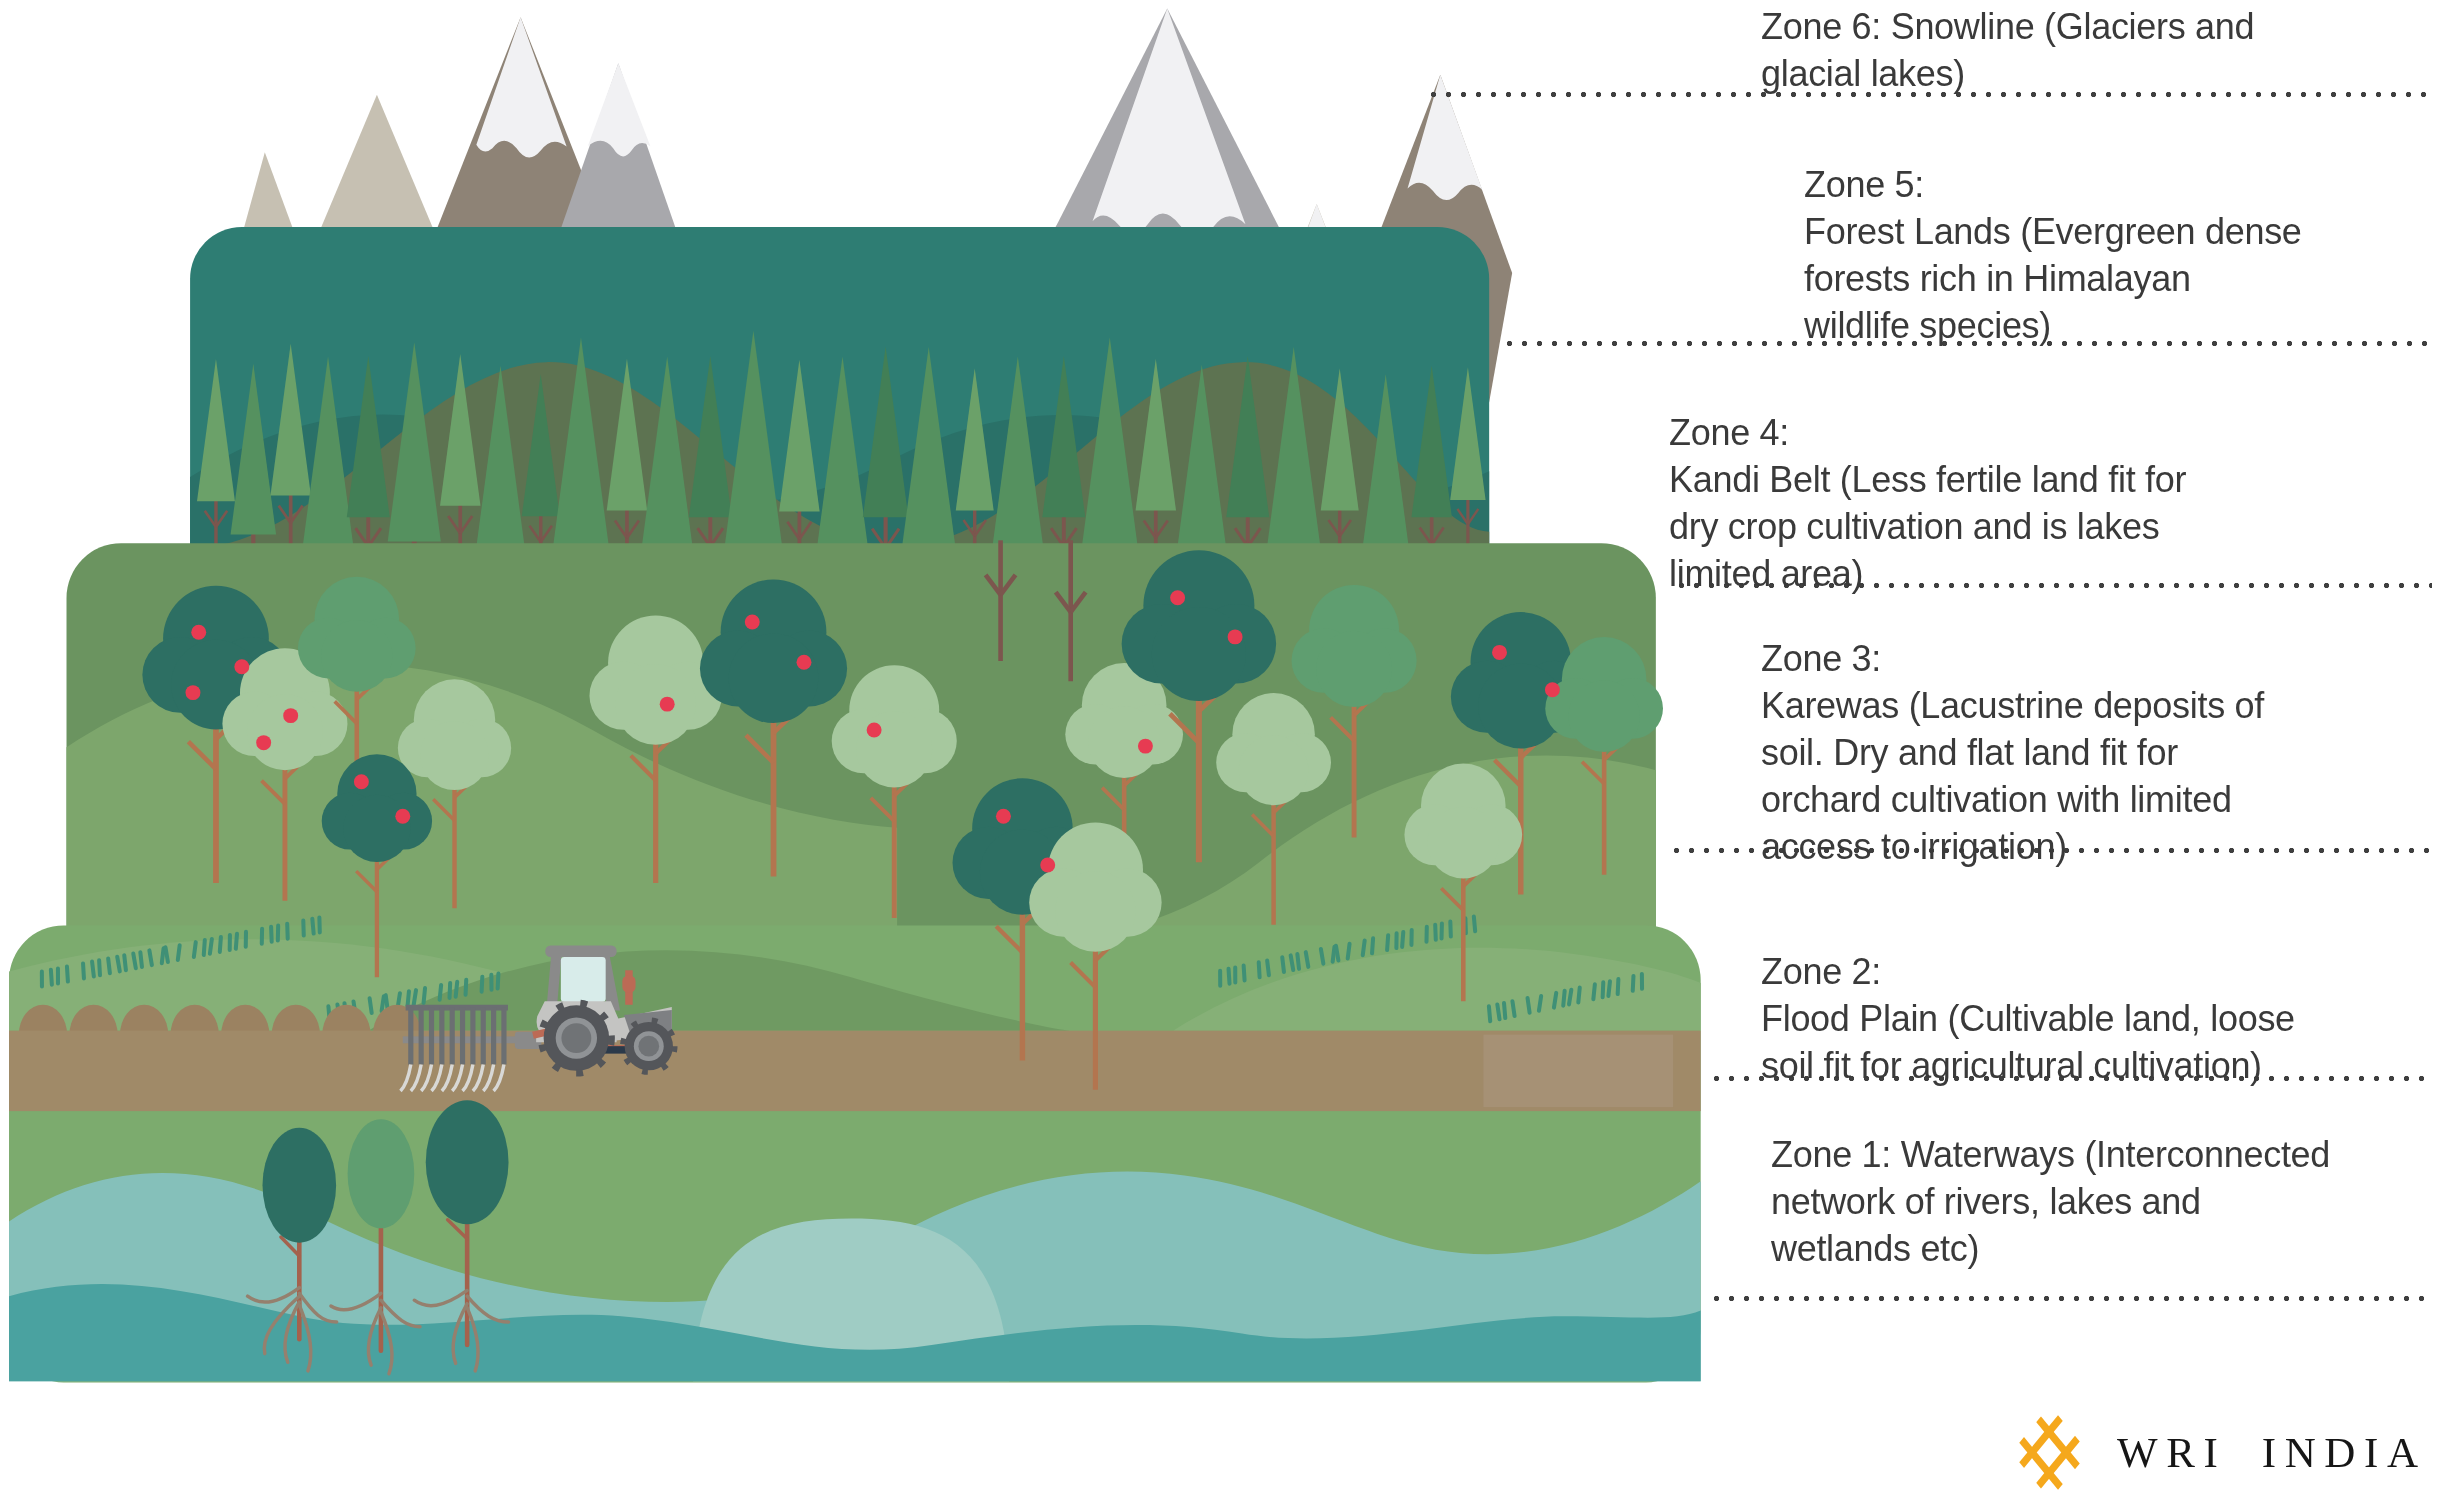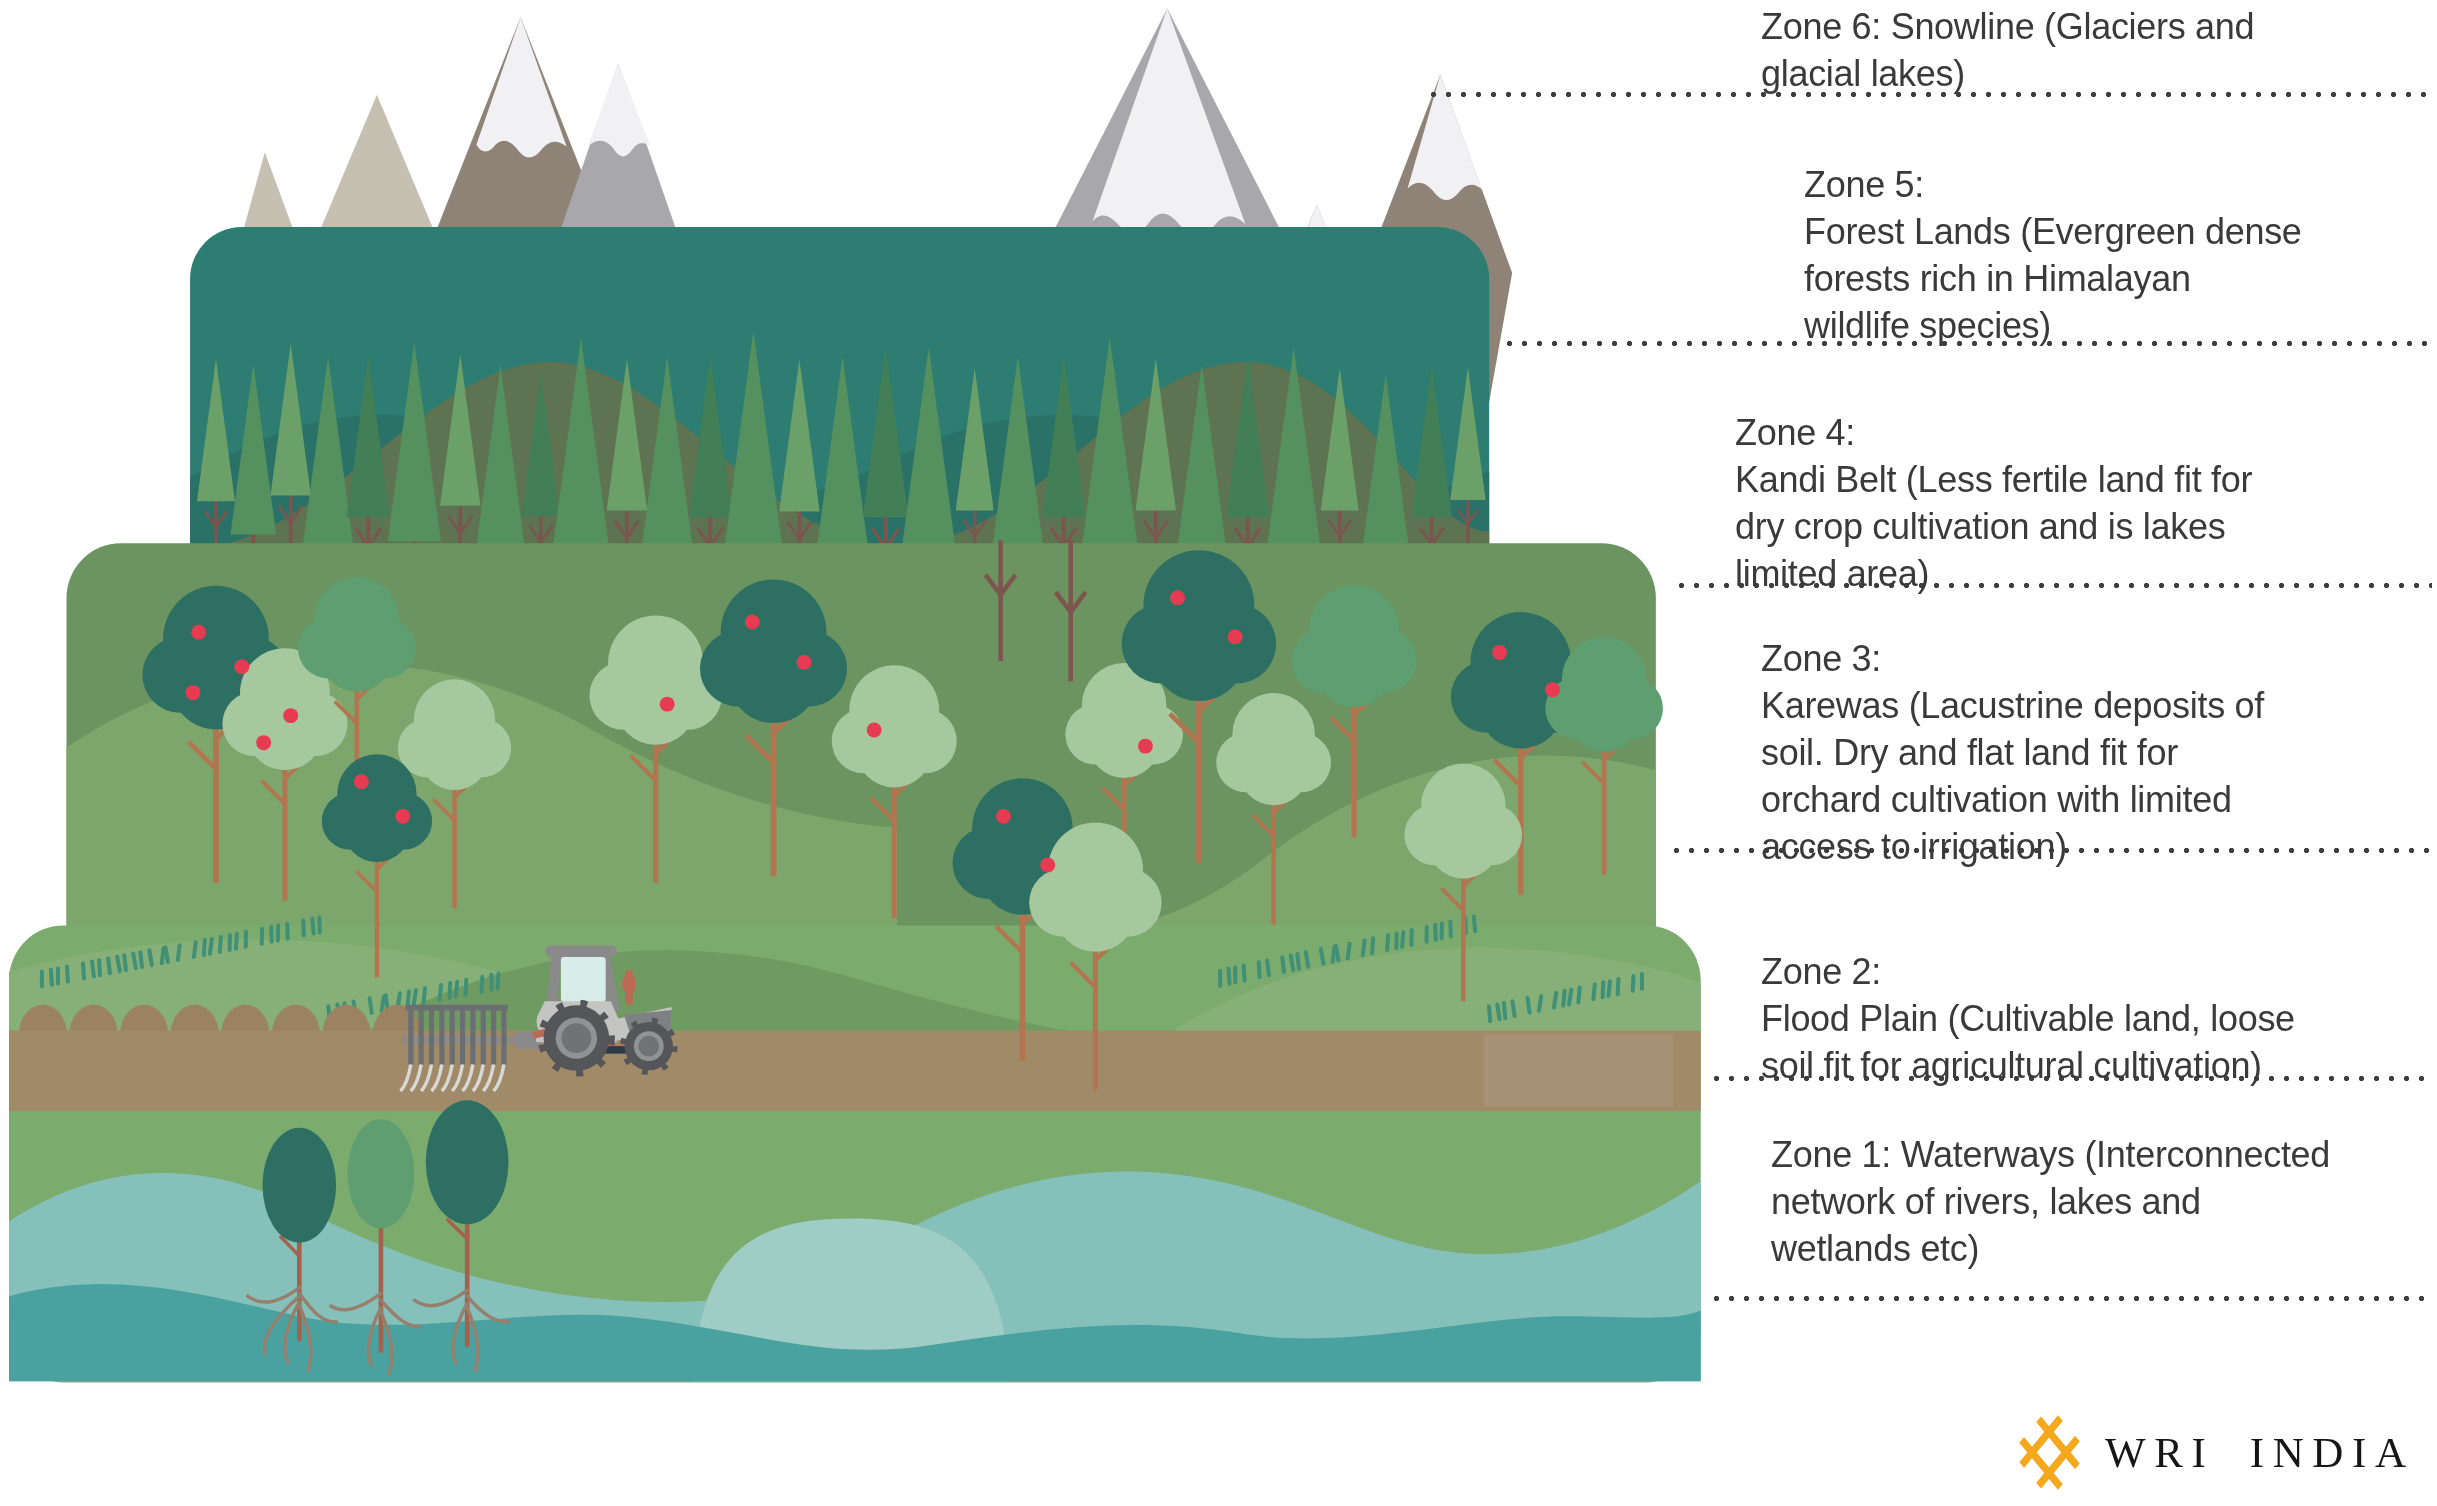--- a/index.html
+++ b/index.html
@@ -6,21 +6,21 @@
   .canvas{position:relative;width:2438px;height:1506px;background:var(--page-bg,#fff);overflow:hidden;
           font-family:"Liberation Sans", sans-serif;padding-left:32px;}
   .illustration{position:absolute;left:0;top:0;}
   .p1{color:var(--pine-1)} .p2{color:var(--pine-2)} .p3{color:var(--pine-3)}
   .od{color:var(--otree-dark)} .om{color:var(--otree-mid)} .op{color:var(--otree-pale)}
   .zone-label{position:absolute;color:var(--label-text,#3a3a3a);font-size:36px;line-height:47px;
               letter-spacing:-0.3px;white-space:nowrap;}
   .leader{position:absolute;height:7px;
           background-image:radial-gradient(circle,var(--dot-color,#3f3f3f) 2.6px,transparent 2.9px);
           background-size:15px 7px;background-repeat:repeat-x;background-position:0 center;}
-  .logo{position:absolute;left:2007px;top:1404px;display:flex;align-items:center;gap:12px;}
+  .logo{position:absolute;left:2007px;top:1404px;display:flex;align-items:center;gap:24px;}
   .logo-text{font-family:"Liberation Serif", serif;font-size:43px;color:var(--logo-text,#161616);
              letter-spacing:8.6px;word-spacing:16px;}
 </style>
 </head>
 <body>
 
 <div class="canvas">
 
   <svg class="illustration" width="2438" height="1506" viewBox="0 0 4240 2620" xmlns="http://www.w3.org/2000/svg">
     <defs>
@@ -385,21 +385,21 @@
 
     <div class="leader" style="left:1502px;top:340px;width:930px"></div>
     <div class="zone-label" style="left:1804px;top:161px">
       <div>Zone 5:</div>
       <div>Forest Lands (Evergreen dense</div>
       <div>forests rich in Himalayan</div>
       <div>wildlife species)</div>
     </div>
 
     <div class="leader" style="left:1674px;top:582px;width:758px"></div>
-    <div class="zone-label" style="left:1735px;top:409px">
+    <div class="zone-label" style="left:1669px;top:409px">
       <div>Zone 4:</div>
       <div>Kandi Belt (Less fertile land fit for</div>
       <div>dry crop cultivation and is lakes</div>
       <div>limited area)</div>
     </div>
 
     <div class="leader" style="left:1669px;top:847px;width:764px"></div>
     <div class="zone-label" style="left:1761px;top:635px">
       <div>Zone 3:</div>
       <div>Karewas (Lacustrine deposits of</div>

